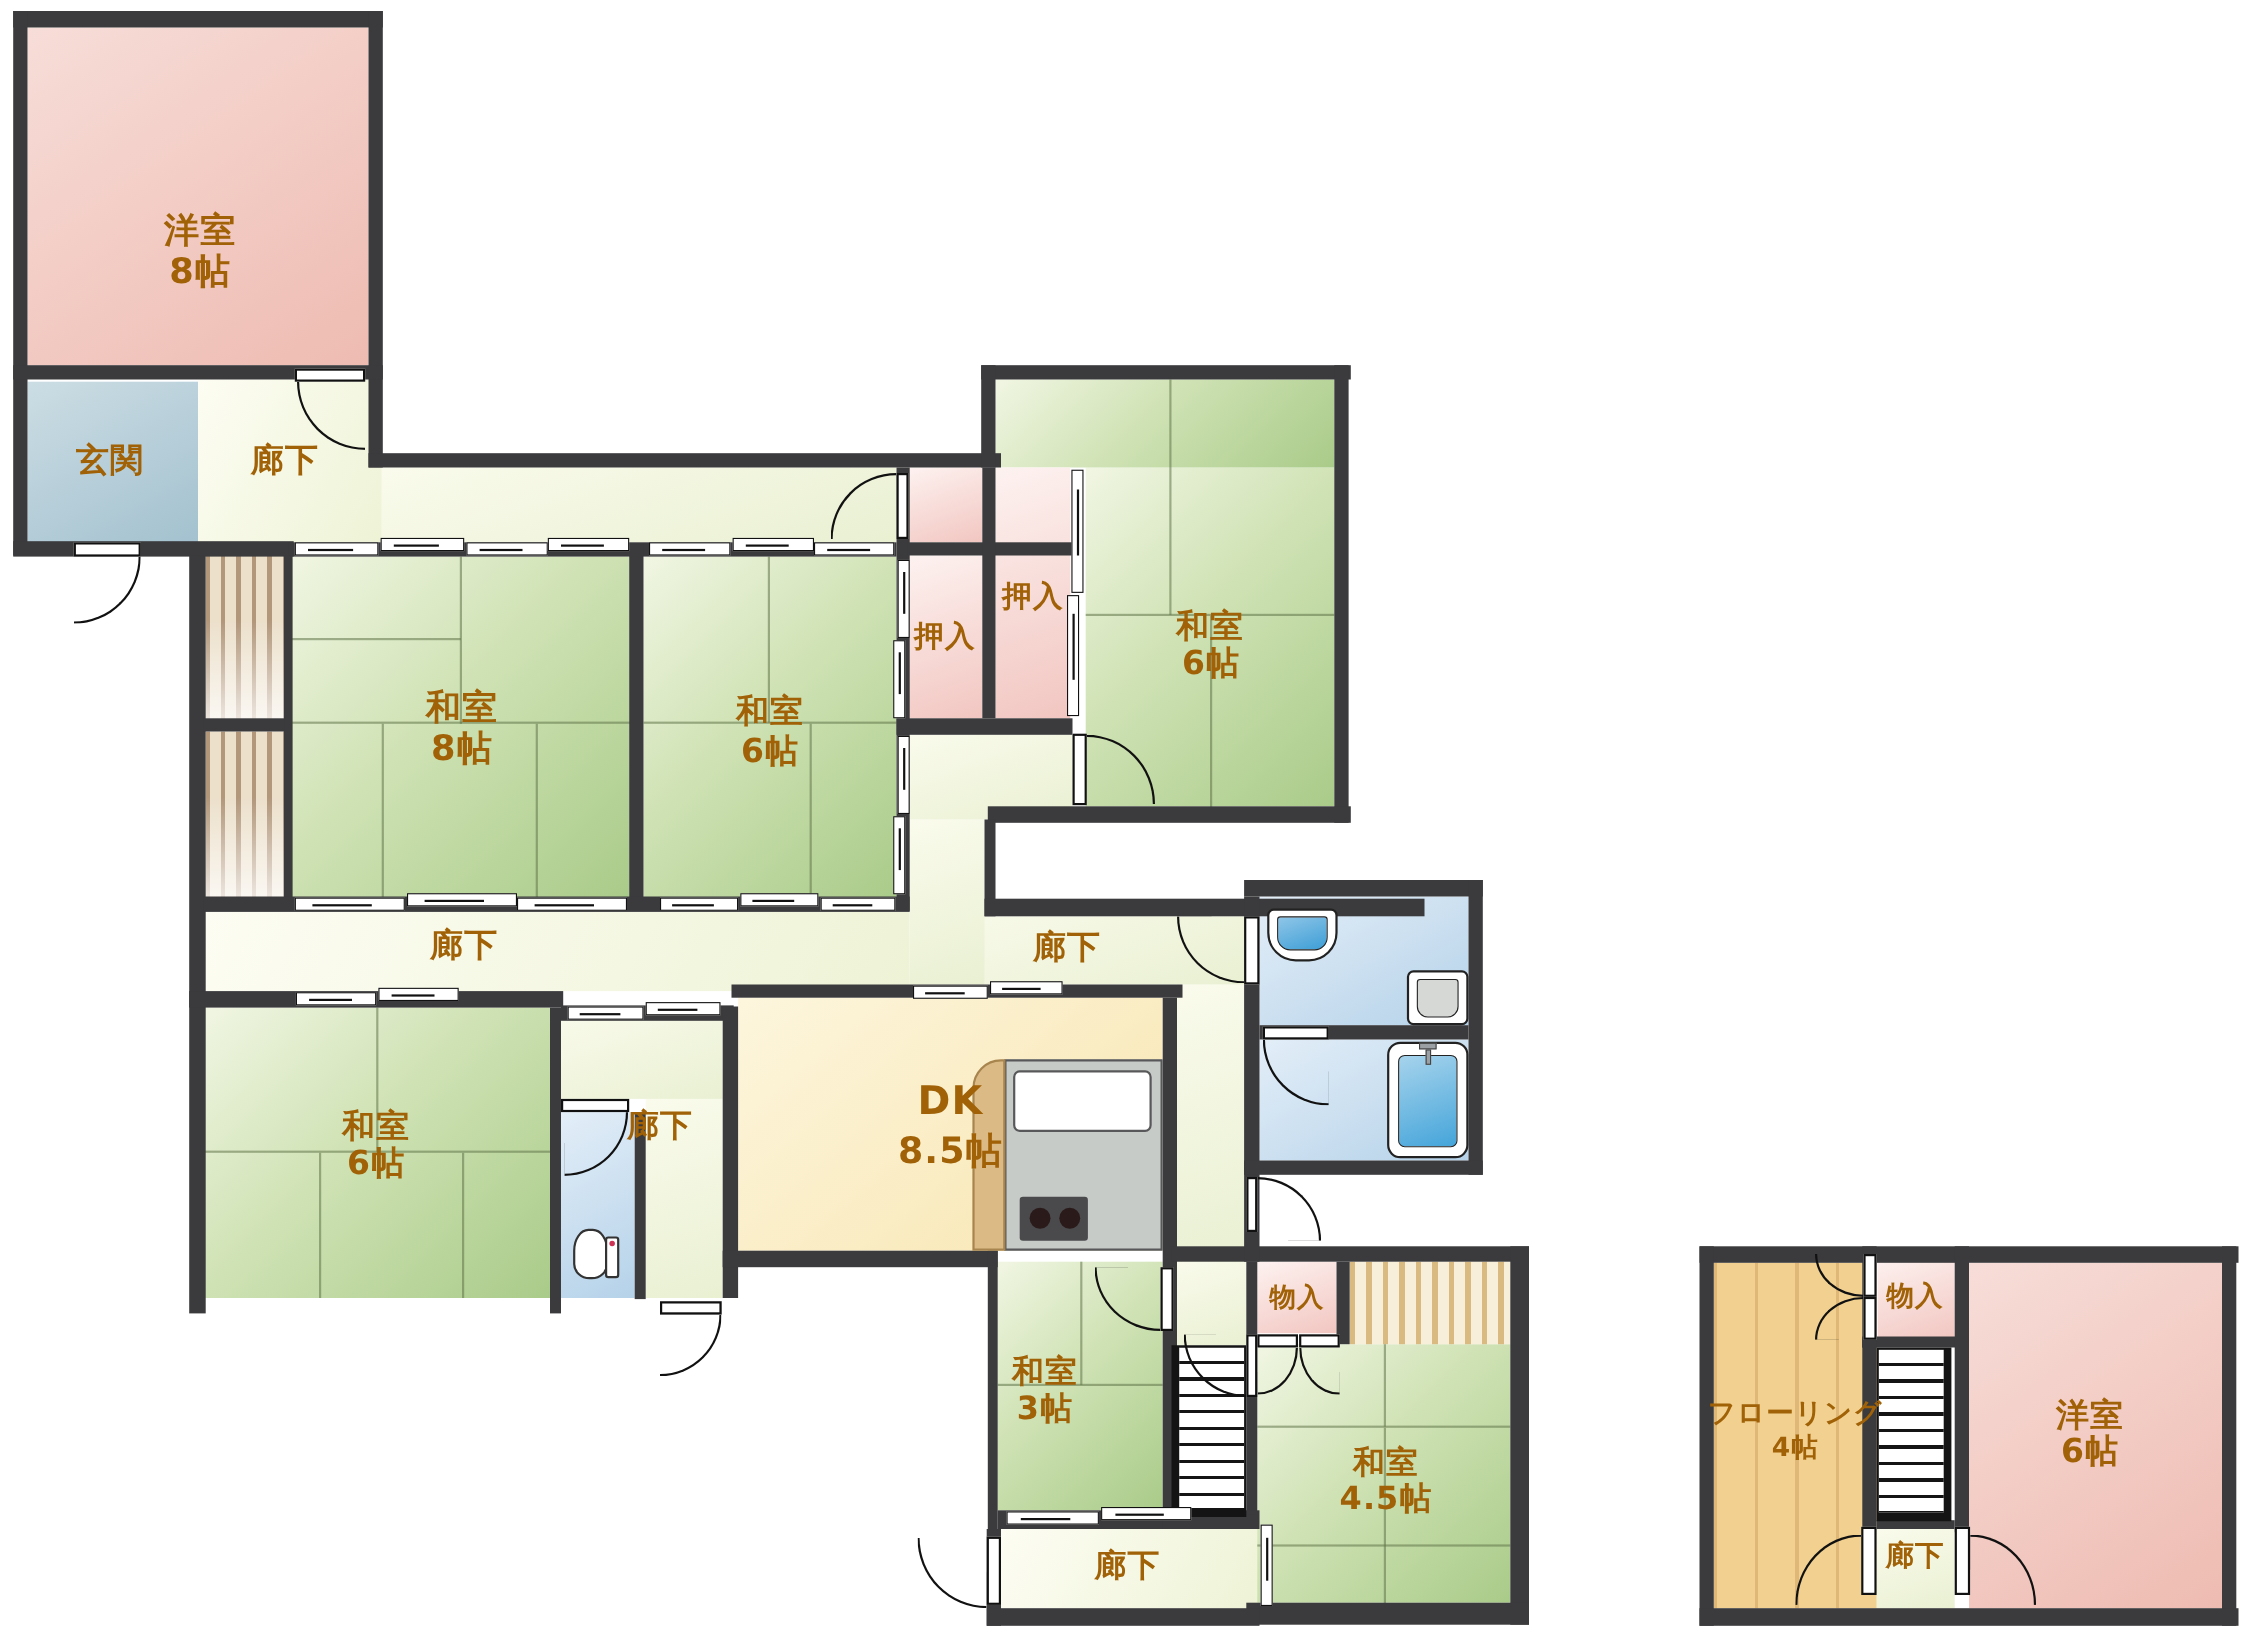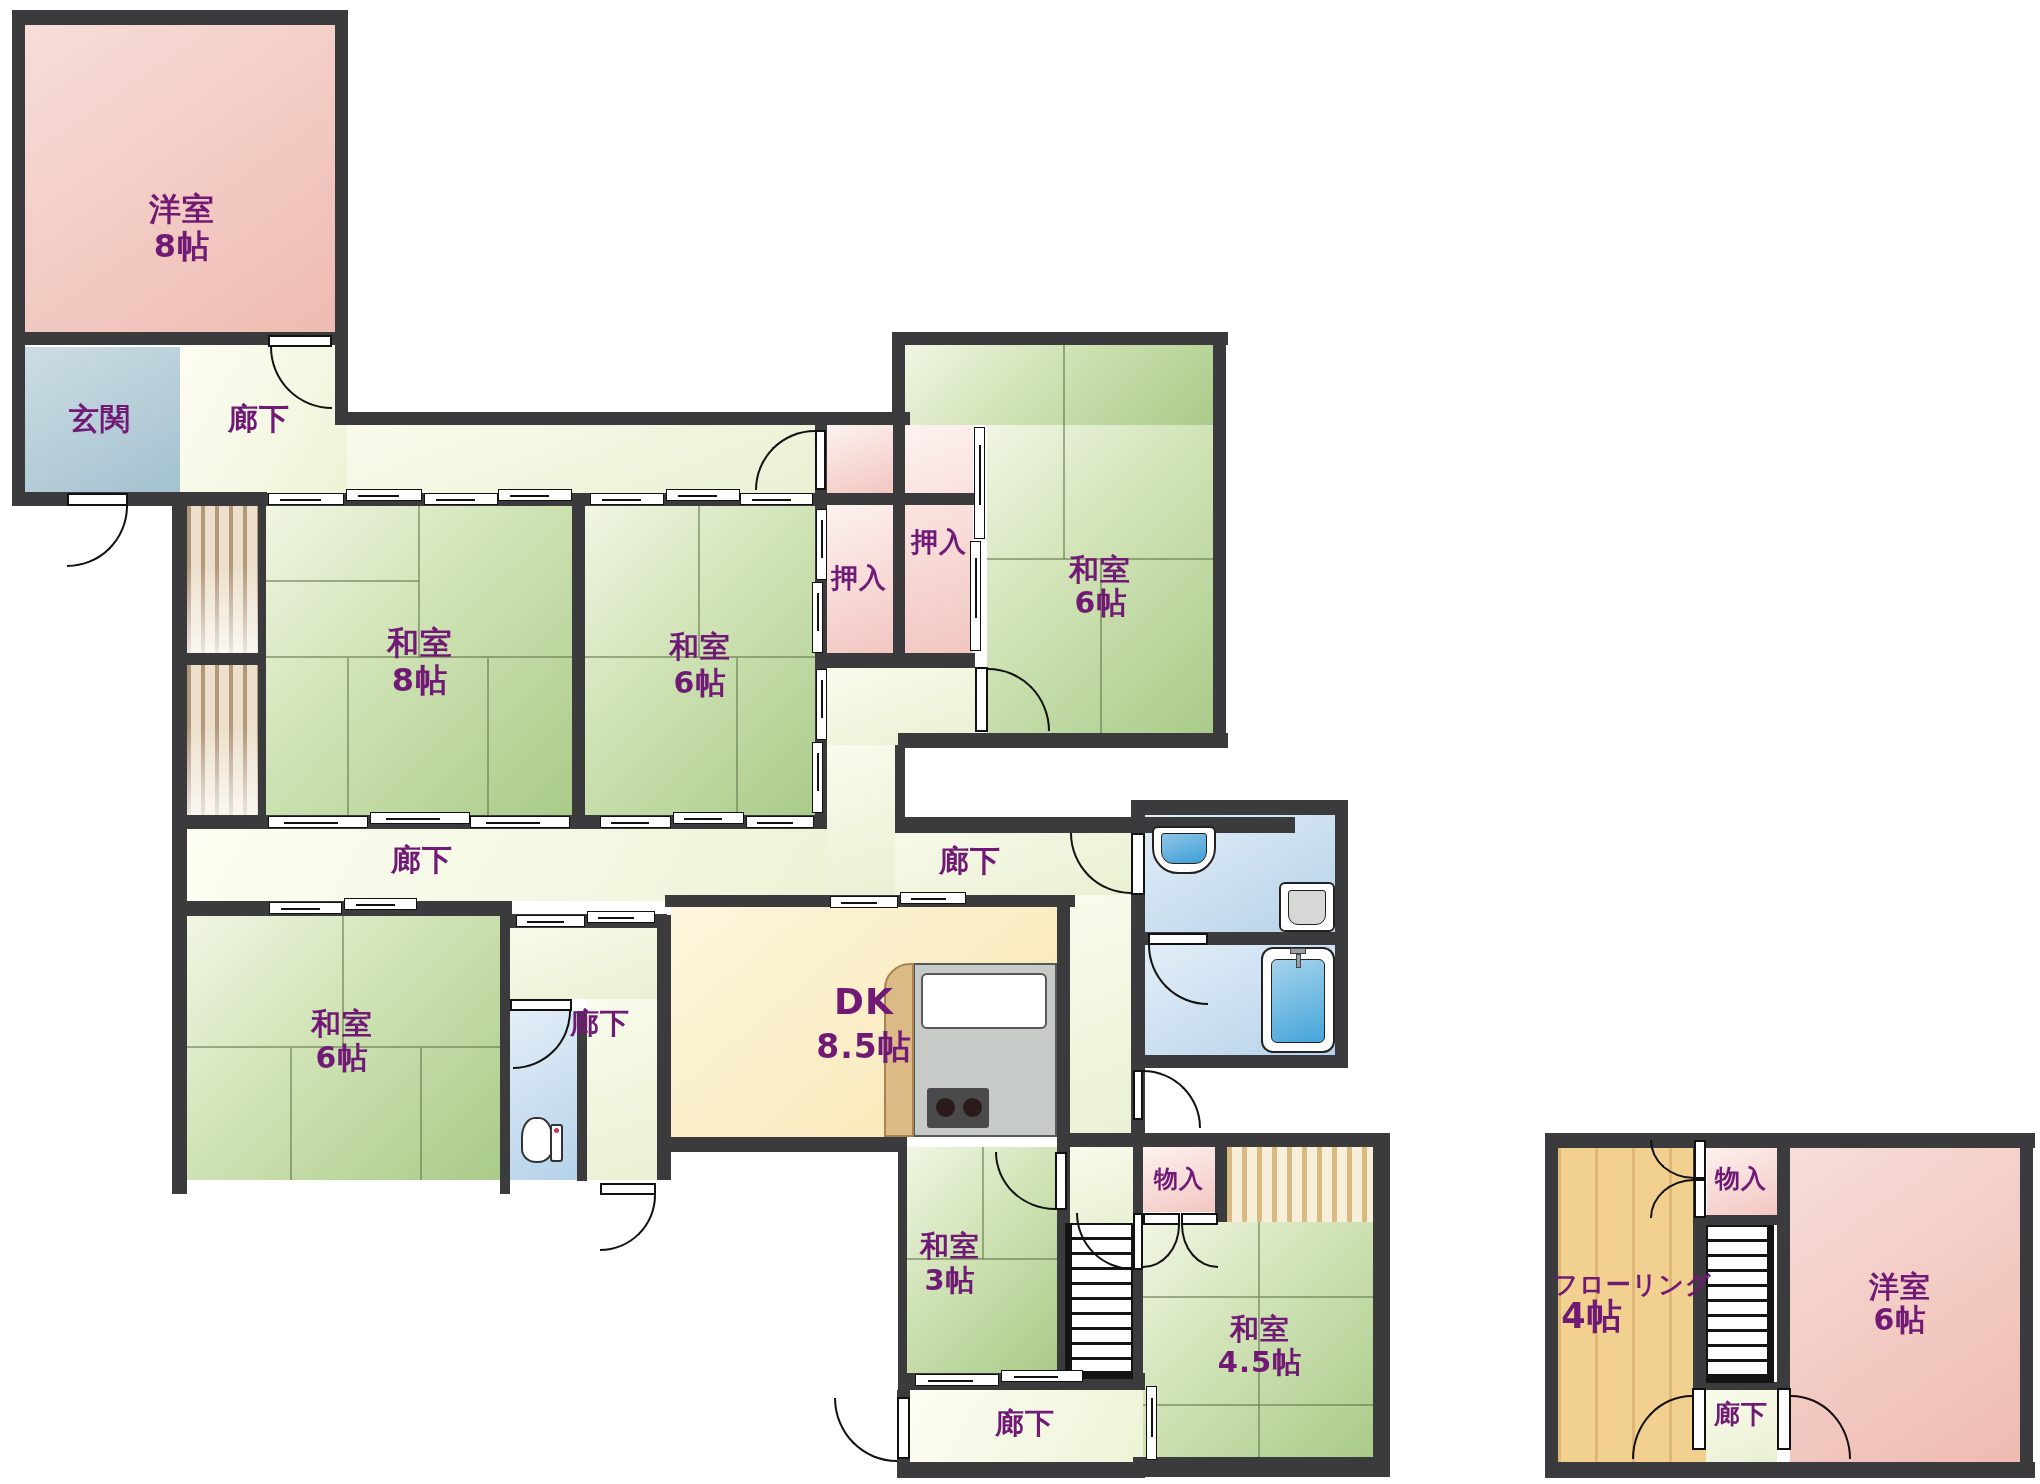--- a/index.html
+++ b/index.html
@@ -23,21 +23,21 @@
   .blue-floor2{background:linear-gradient(150deg,#e3eef8 0%,#b5d2e9 100%);}
   .cream{background:linear-gradient(120deg,#fdfdf3 0%,#eef3d6 100%);}
   .cream2{background:linear-gradient(160deg,#fafbec 0%,#e9f0d2 100%);}
   .tatami{background:linear-gradient(135deg,#f1f6e3 0%,#cfe2b4 45%,#a9cb89 100%);}
   .yellow{background:linear-gradient(140deg,#fdf6dd 0%,#f8e5b0 100%);}
   .wood{background:#f2d190;background-image:repeating-linear-gradient(90deg,#dfb877 0 3px,rgba(0,0,0,0) 3px 37px);}
   .stripe-brown{background:repeating-linear-gradient(90deg,#b2977b 0 4px,#ece0cb 4px 14px);}
   .stripe-brown:after{content:"";position:absolute;inset:0;background:linear-gradient(180deg,rgba(255,255,255,0) 40%,rgba(255,255,255,.75) 100%);}
   .stripe-tan{background:repeating-linear-gradient(90deg,#d9bb82 0 5px,#f7efd9 5px 15px);}
   .stairs{position:absolute;z-index:4;background:repeating-linear-gradient(180deg,#ffffff 0 12px,#141414 12px 15px);border:2px solid #141414;box-sizing:border-box;}
-  .label{position:absolute;z-index:6;color:#701a75;font-weight:bold;white-space:nowrap;
+  .label{position:absolute;z-index:6;color:#a16207;font-weight:bold;white-space:nowrap;
          transform:translate(-50%,-50%);letter-spacing:1px;}
   .fixture{position:absolute;z-index:5;box-sizing:border-box;}
 </style>
 </head>
 <body>
 
 <div id="plan">
     <div class="matline" style="left: 1143px; top: 1404px; width: 230px; height: 2px;"></div>
     <div class="matline" style="left: 1258px; top: 1298px; width: 2px; height: 160px;"></div>
     <div class="matline" style="left: 1258px; top: 1222px; width: 2px; height: 75px;"></div>
@@ -114,21 +114,21 @@
   <span class="label" style="left:600px;top:1024px;font-size:29px;">廊下</span>
   <span class="label" style="left:864px;top:1001px;font-size:36px;">DK</span>
   <span class="label" style="left:864px;top:1047px;font-size:33px;">8.5帖</span>
   <span class="label" style="left:950px;top:1247px;font-size:29px;">和室</span>
   <span class="label" style="left:950px;top:1281px;font-size:29px;">3帖</span>
   <span class="label" style="left:1179px;top:1179px;font-size:24px;">物入</span>
   <span class="label" style="left:1260px;top:1330px;font-size:29px;">和室</span>
   <span class="label" style="left:1260px;top:1363px;font-size:29px;">4.5帖</span>
   <span class="label" style="left:1025px;top:1424px;font-size:29px;">廊下</span>
   <span class="label" style="left:1632px;top:1284px;font-size:25px;">フローリング</span>
-  <span class="label" style="left:1592px;top:1316px;font-size:35px;">4帖</span>
+  <span class="label" style="left:1632px;top:1316px;font-size:24px;">4帖</span>
   <span class="label" style="left:1741px;top:1178px;font-size:25px;">物入</span>
   <span class="label" style="left:1900px;top:1287px;font-size:30px;">洋室</span>
   <span class="label" style="left:1900px;top:1320px;font-size:30px;">6帖</span>
   <span class="label" style="left:1741px;top:1414px;font-size:26px;">廊下</span>
 
   <div class="fixture" style="left:913px;top:963px;width:144px;height:174px;background:#c7cbc7;border:2px solid #58585a;z-index:4;"></div>
   <div class="fixture" style="left:884px;top:963px;width:30px;height:174px;background:#dcba86;border:2px solid #a8854e;border-radius:26px 0 0 0;z-index:4;"></div>
   <div class="fixture" style="left:921px;top:973px;width:126px;height:56px;background:#fff;border:2px solid #58585a;border-radius:6px;z-index:5;"></div>
   <div class="fixture" style="left:927px;top:1088px;width:62px;height:40px;background:#4a4a4c;border-radius:3px;z-index:5;"></div>
   <div class="fixture" style="left:936px;top:1098px;width:19px;height:19px;background:#2b1a1a;border-radius:50%;z-index:6;"></div>

